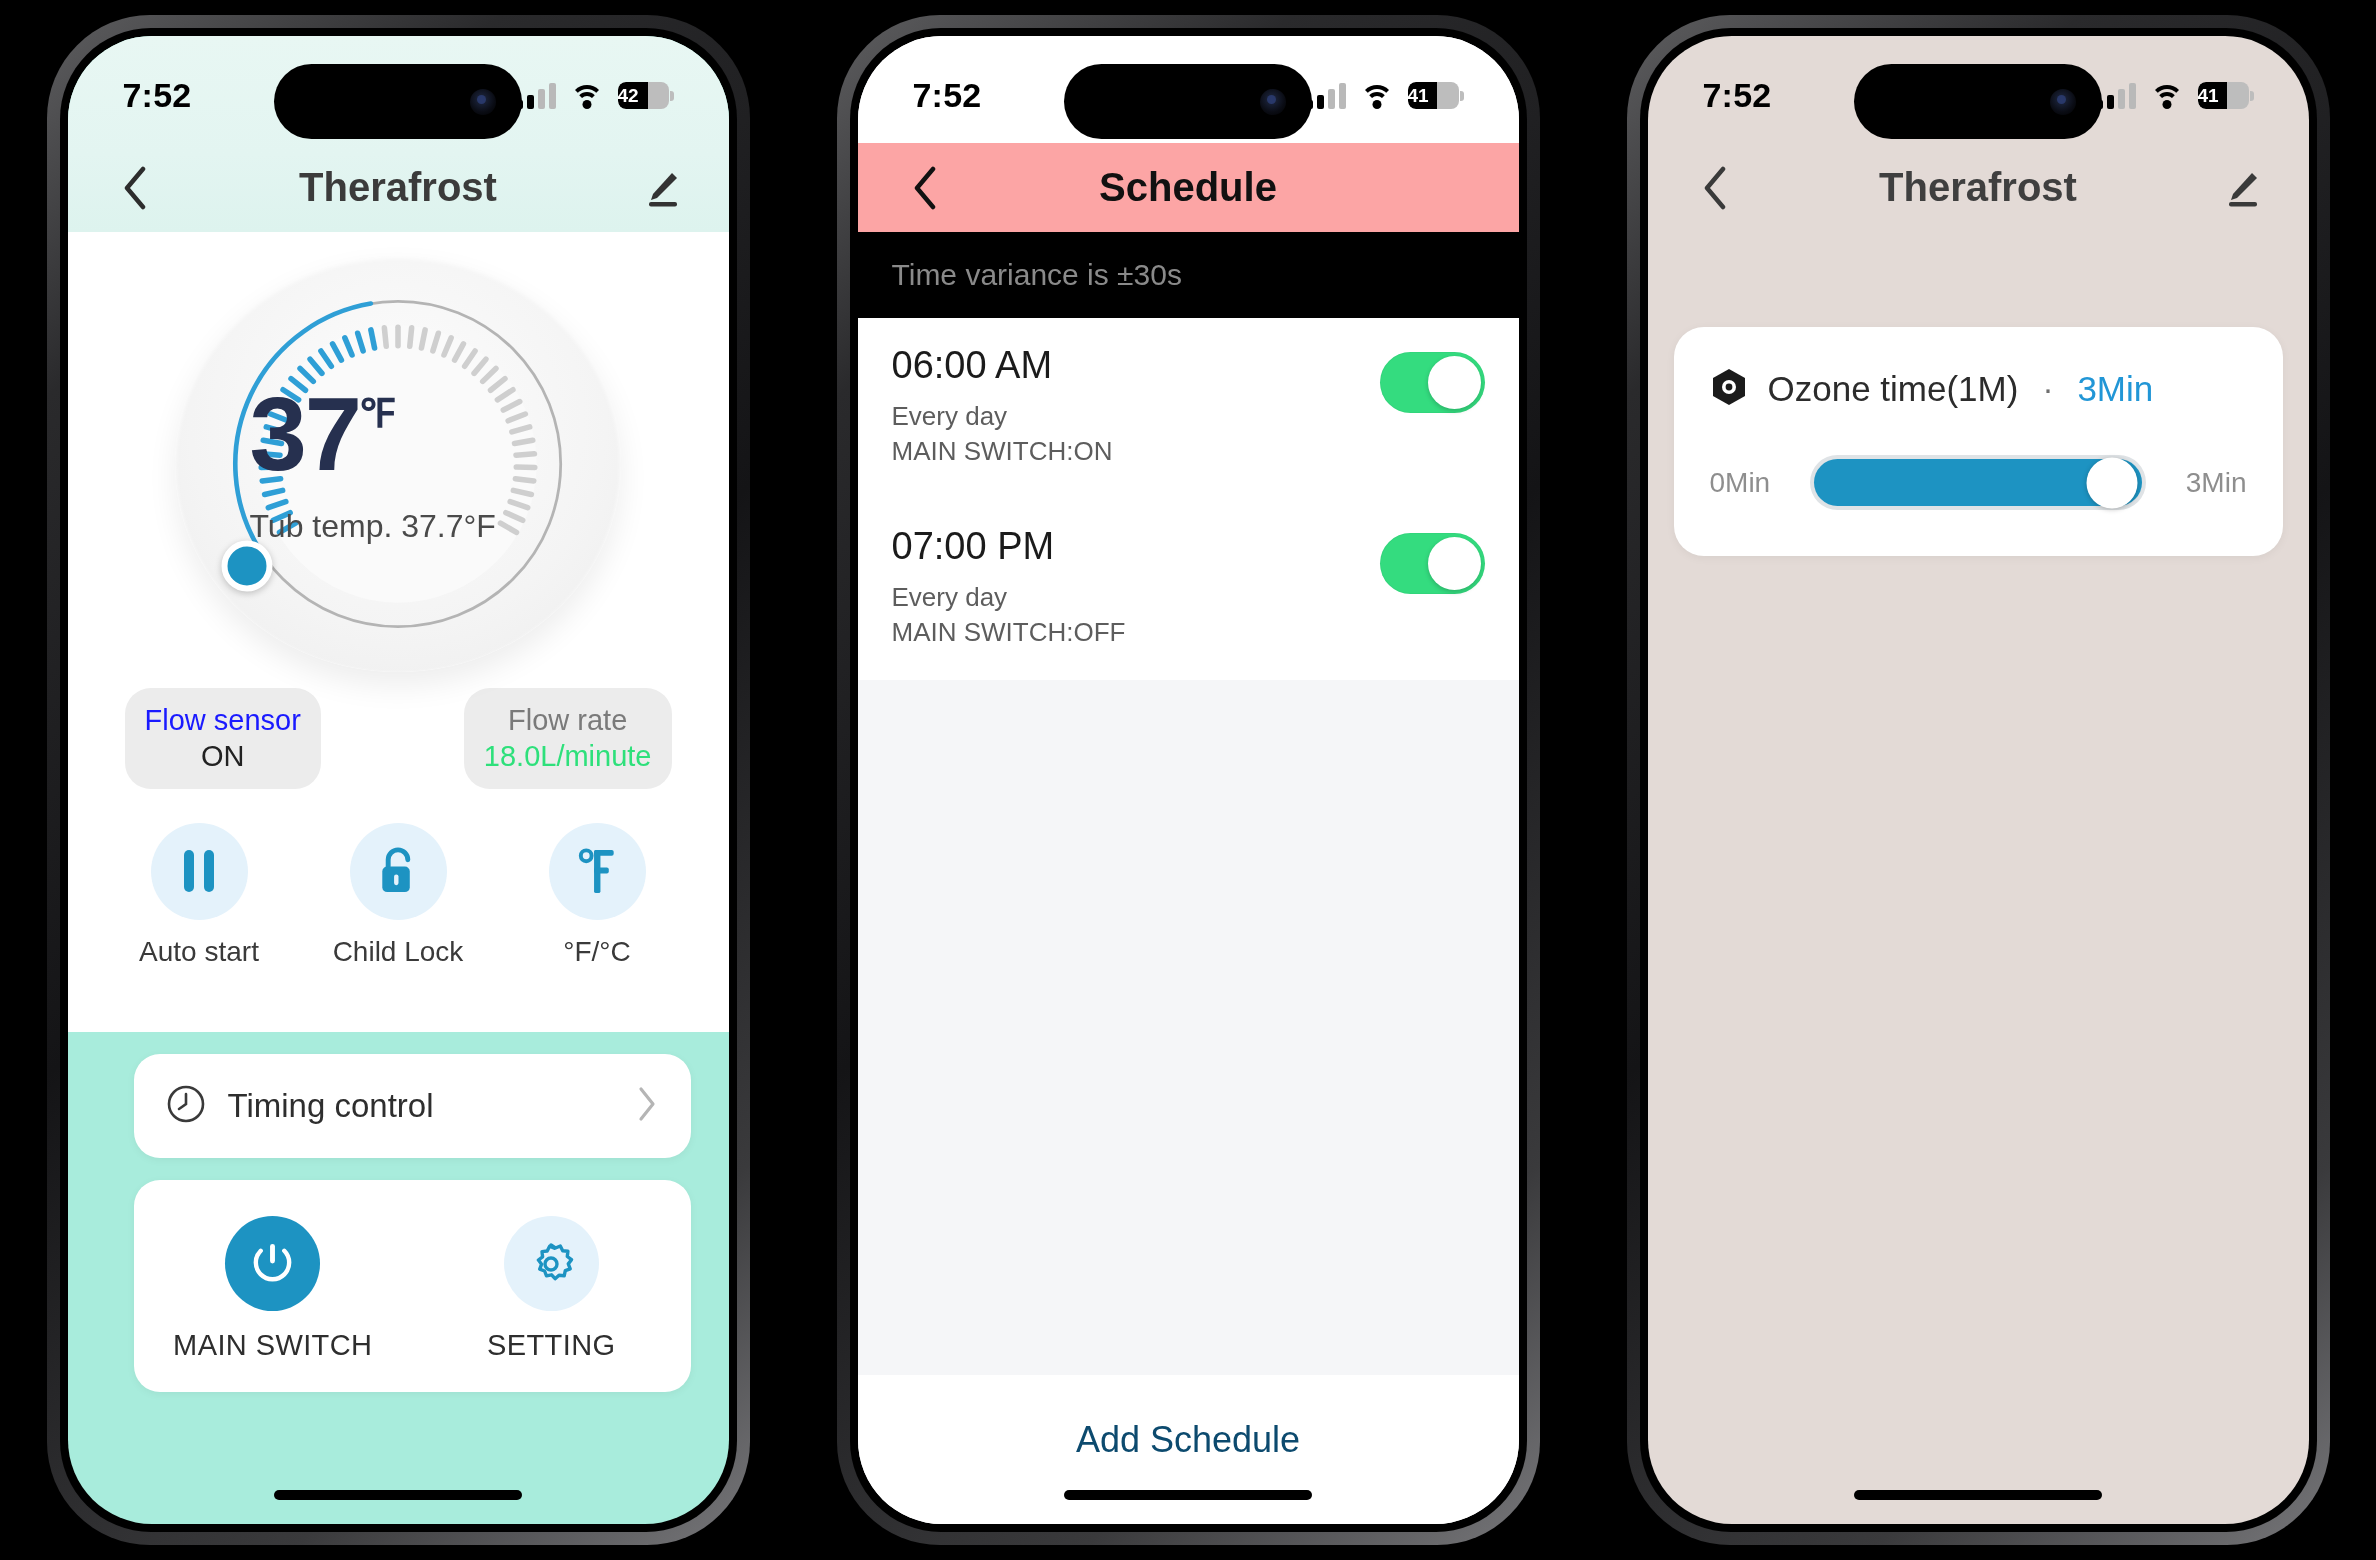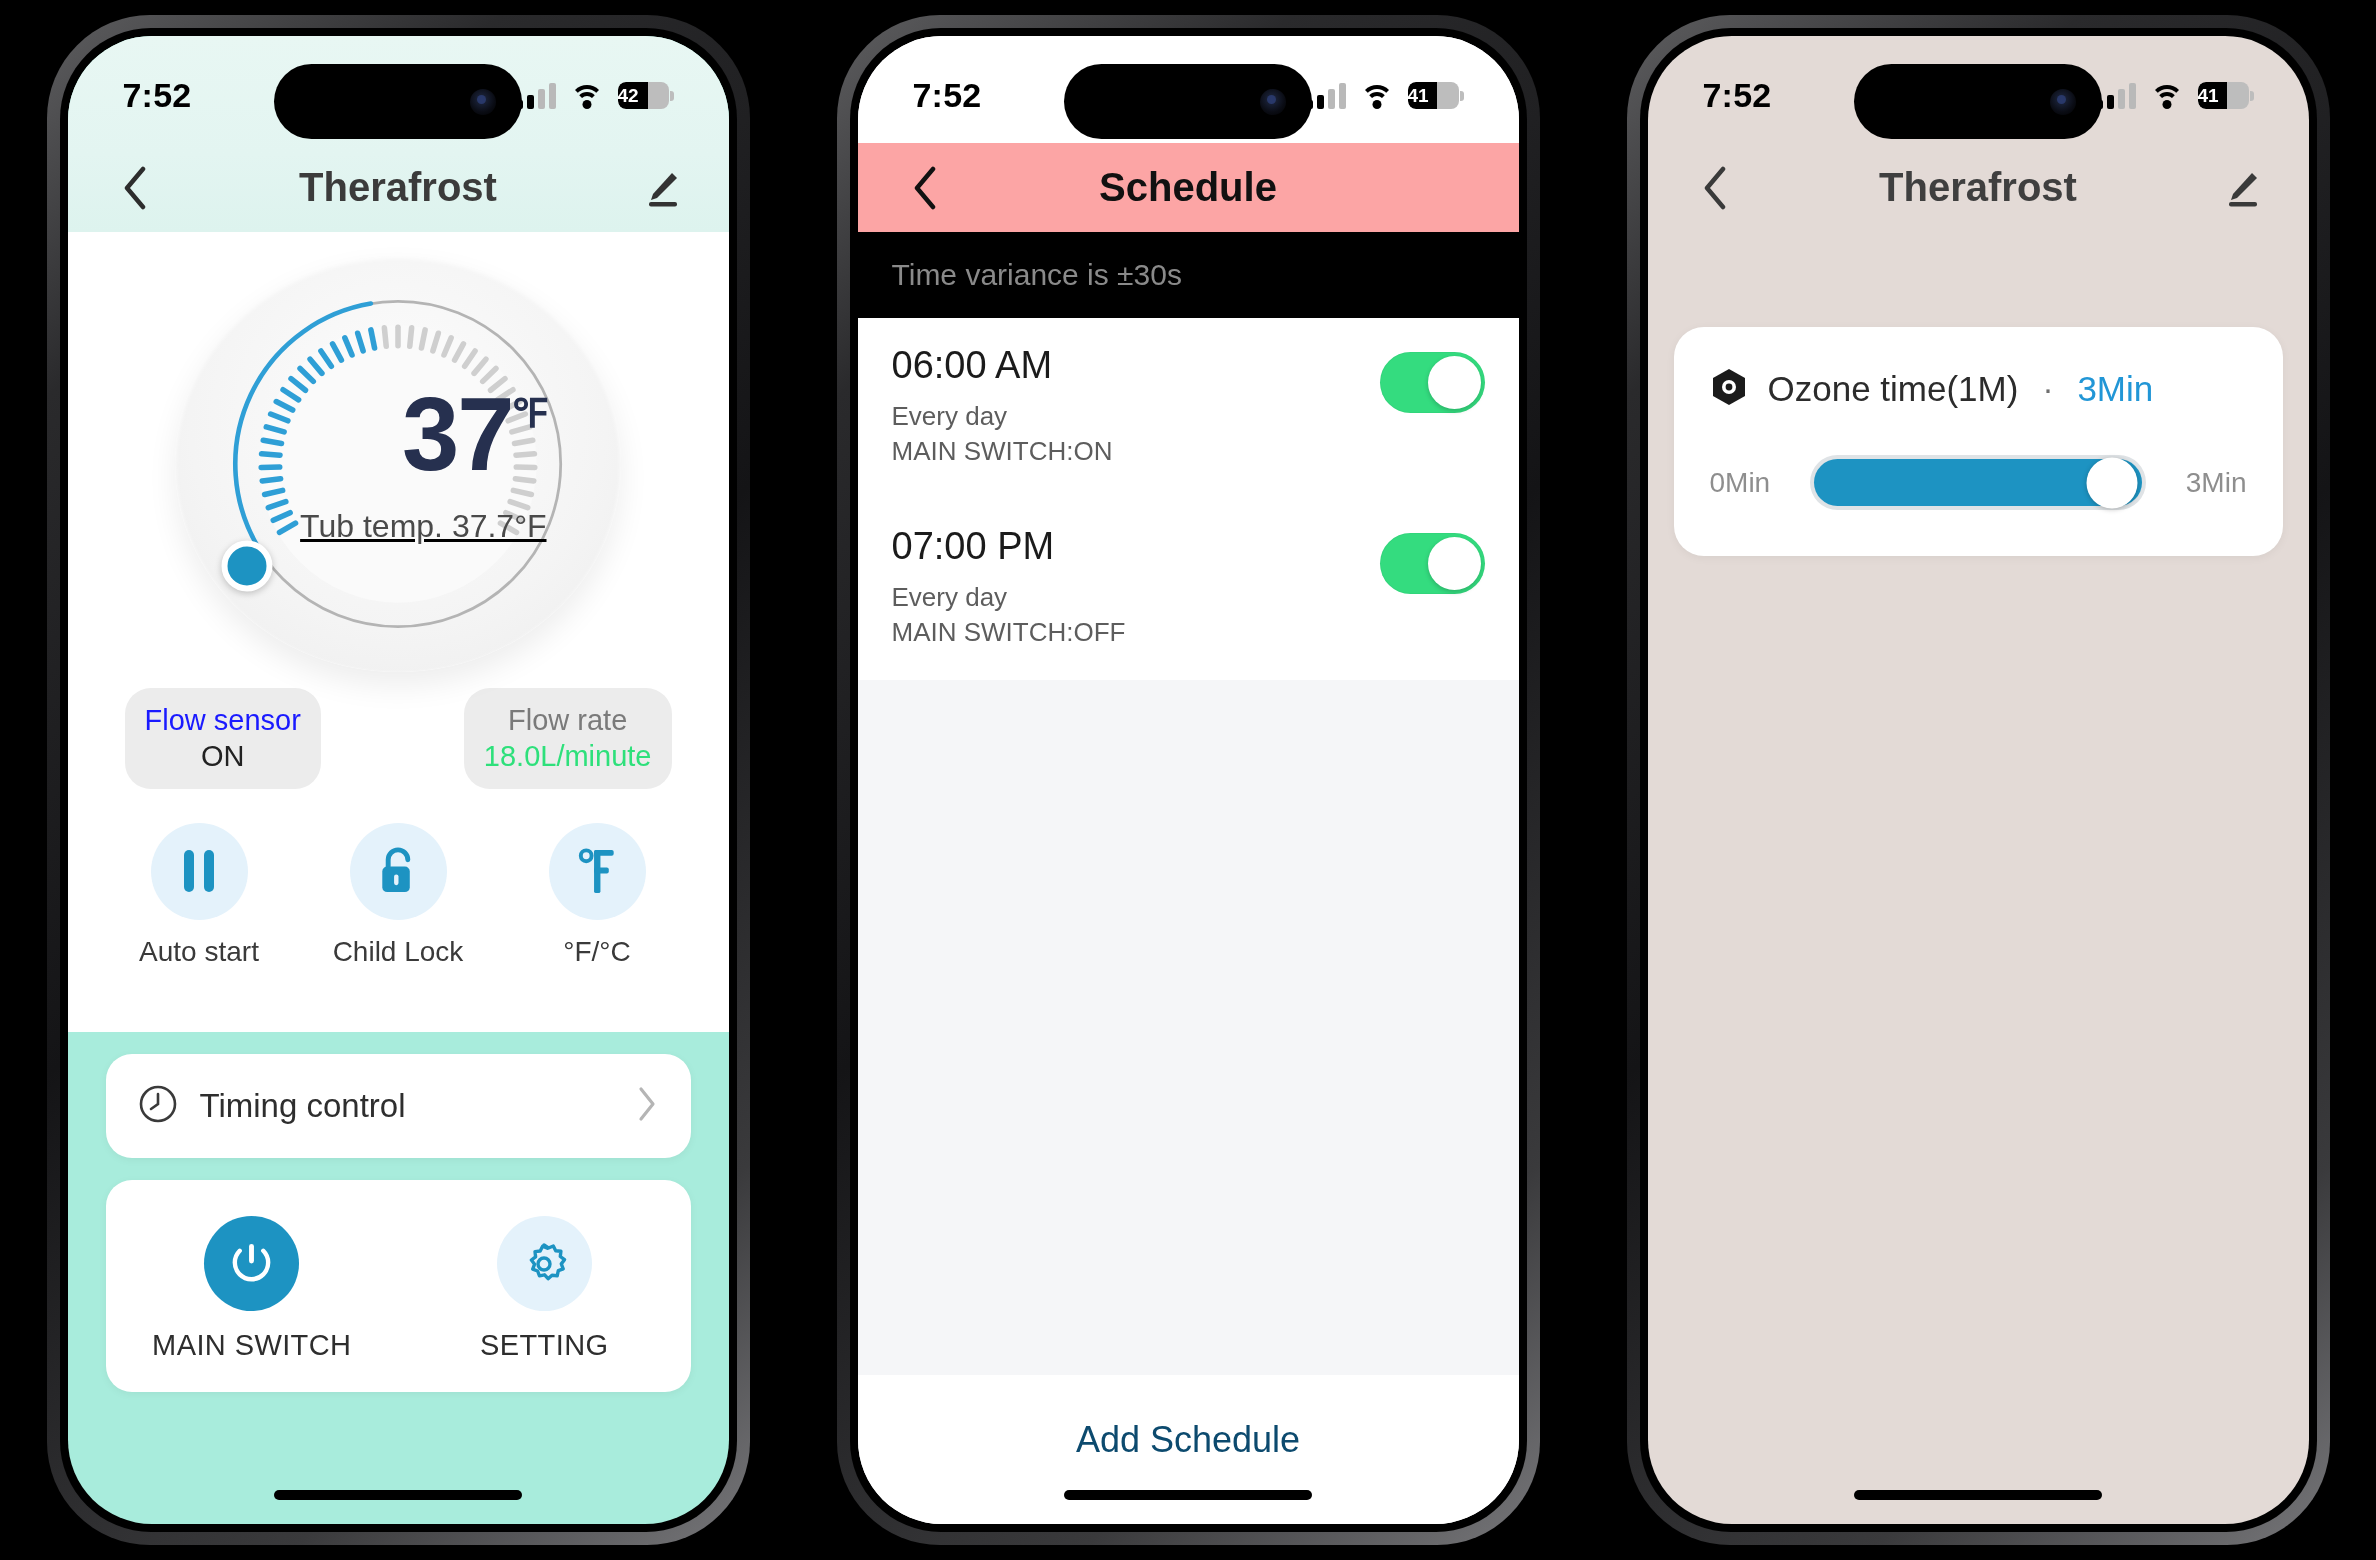--- a/index.html
+++ b/index.html
@@ -142,21 +142,21 @@
   
   .dial-wrap{ position:relative; width:446px; height:416px; margin-top:24px; }
   .dial-outer{
     position:absolute; inset:0; border-radius:50%;
     background:radial-gradient(circle at 50% 40%, #fdfdfd 0%, #f4f4f4 62%, #ececec 100%);
     box-shadow:0 14px 30px rgba(0,0,0,.07), inset 0 2px 5px rgba(255,255,255,.9);
   }
   .dial-svg{ position:absolute; inset:0; width:100%; height:100%; }
   .dial-center{
     position:absolute; left:50%; top:50%; transform:translate(-50%,-50%);
-    width:297px; text-align:right;text-decoration:underline;
+    width:297px; text-align:left;
   }
   .dial-temp{
     font-size:103px; font-weight:700; color:#26304f; line-height:1;
     letter-spacing:-2px; display:inline-flex; align-items:flex-start;
   }
   .dial-unit{ font-size:40px; font-weight:700; margin-top:10px; letter-spacing:-1px; }
   .dial-sub{ margin-top:22px; font-size:32px; color:#4a4a4a; }
   .knob{
     position:absolute; width:51px; height:51px; border-radius:50%;
     background:#1d93c2; border:6px solid #fff;
@@ -189,21 +189,21 @@
   .iconcell{ width:149px; text-align:center; cursor:pointer; }
   .icircle{
     width:97px; height:97px; border-radius:50%;
     background:#e4f2fb; margin:0 auto;
     display:flex; align-items:center; justify-content:center;
   }
   .icircle.active{ background:#1d93c2; }
   .icap{ margin-top:16px; font-size:28px; color:#3a3a3a; }
 
   
-  .p1-cards{ position:relative; z-index:5; padding:0 38px; }
+  .p1-cards{ position:relative; z-index:5; padding:0 38px;margin-left:28px; }
   .card{
     background:#fff; border-radius:26px; margin-top:22px;
     box-shadow:0 2px 8px rgba(0,0,0,.05);
   }
   .timing-row{
     display:flex; align-items:center; gap:22px;
     padding:30px 32px; cursor:pointer;
   }
   .timing-label{ font-size:33px; color:#2e2e2e; }
   .chev{ margin-left:auto; }

